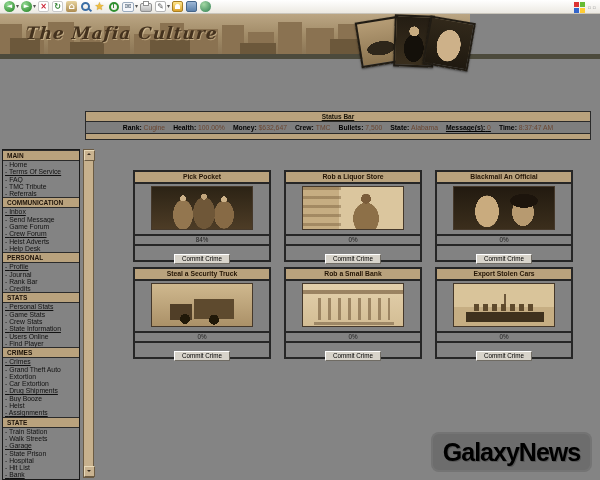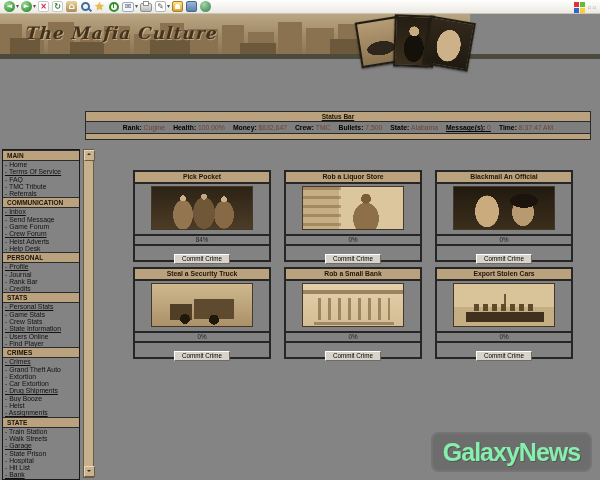--- a/index.html
+++ b/index.html
@@ -152,21 +152,21 @@
       repeating-linear-gradient(90deg,#5f4a2c 0 5px,rgba(0,0,0,0) 5px 9px),
       linear-gradient(#6b563a,#6b563a),
       linear-gradient(180deg,#d9c49a 0 55%,#c6ae83 55%);
       background-size:78px 10px,60px 7px,2px 10px,auto;
       background-position:12px 28px,20px 20px,50px 10px,0 0;}
 
   
   .watermark{position:absolute;left:431px;top:432px;width:161px;height:40px;border-radius:8px;
       background:#6d6d6d;box-shadow:inset 0 0 0 2px rgba(255,255,255,.05);
       display:flex;align-items:center;justify-content:center;}
-  .watermark span{font:bold 25px/25px "Liberation Sans",sans-serif;color:#86efac;
+  .watermark span{font:bold 25px/25px "Liberation Sans",sans-serif;color:#000000;
       letter-spacing:-1px;text-shadow:1px 1px 0 #565656;}
 </style>
 </head>
 <body>
 
 <div id="screen">
 
   <div class="toolbar">
     <div class="tb-left" id="tb-icons"><span class="ti ti-nav">◄</span><span class="caret">▾</span><span class="ti ti-nav">►</span><span class="caret">▾</span><span class="ti ti-stop">×</span><span class="ti ti-refresh">↻</span><span class="ti ti-home">⌂</span><span class="ti ti-search"></span><span class="ti ti-star">★</span><span class="ti ti-history"></span><span class="ti ti-mail">✉</span><span class="caret">▾</span><span class="ti ti-print"></span><span class="ti ti-edit">✎</span><span class="caret">▾</span><span class="ti ti-msgr"></span><span class="ti ti-book"></span><span class="ti ti-globe"></span></div>
     <div class="tb-right">

